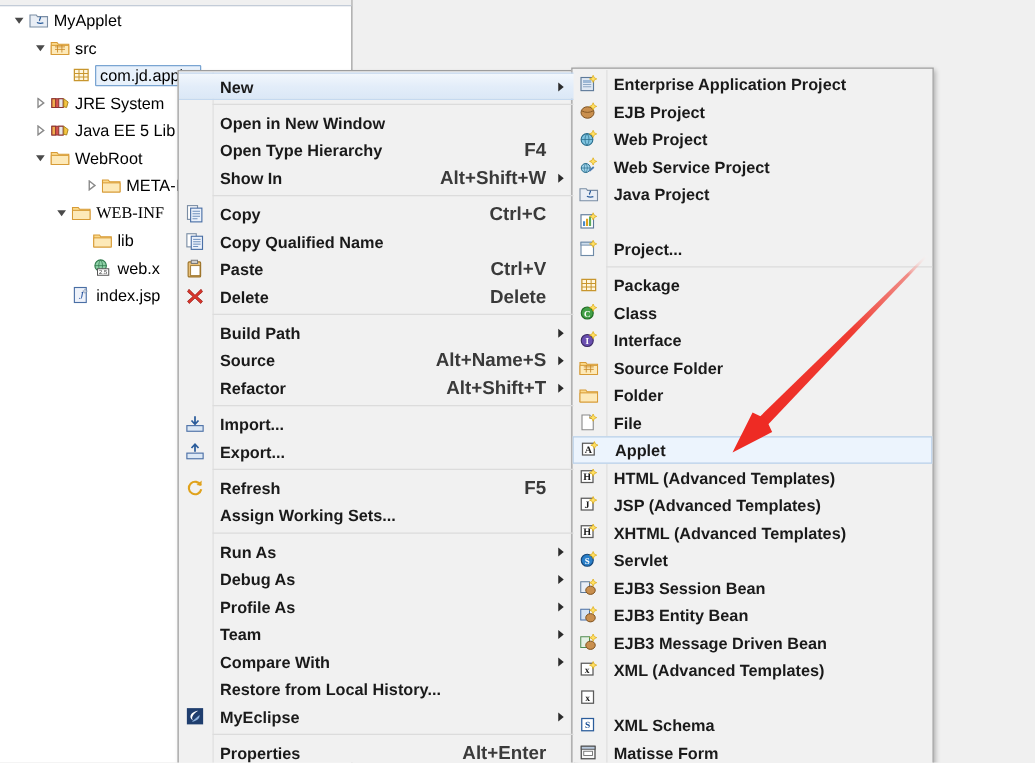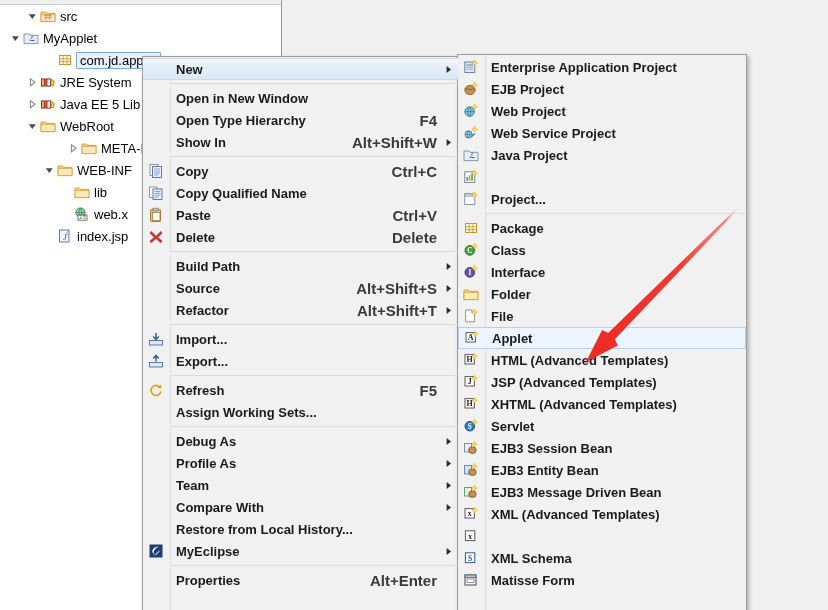--- a/index.html
+++ b/index.html
@@ -133,50 +133,50 @@
   .ico { display: block; }
 </style>
 </head>
 <body>
 
 <div id="root">
 
   <div id="explorer">
     <div id="explorer-top-edge"></div>
     <div id="tree-container" style="position:absolute;left:0;top:5px;width:282px;">
+        <div class="tree-row" style="padding-left: 8px;">
+          <span class="twisty">
+            <svg width="9" height="9" viewBox="0 0 9 9">
+              <path d="M0.8 2.2 h7 L4.3 7 z" fill="#4a4a4a"></path>
+            </svg>
+          </span>
+          <span class="tree-icon">
+            <svg class="ico" width="16" height="16" viewBox="0 0 16 16">
+              <path d="M1 4 h5 l1 1.3 H15 v8.3 H1 z" fill="#e9eef5" stroke="#7a8da4" stroke-width="0.9"></path>
+              <path d="M9 5.5 c1.5 1.2 -1.3 2 -0.2 3.2" stroke="#2a5c9b" stroke-width="1" fill="none"></path>
+              <path d="M6.5 10 c2.5 1.1 5.2 0.3 5.2 0.3" stroke="#2a5c9b" stroke-width="1" fill="none"></path>
+            </svg>
+          </span>
+          <span class="tree-label">MyApplet</span>
+        </div>
         <div class="tree-row" style="padding-left: 25px;">
           <span class="twisty">
             <svg width="9" height="9" viewBox="0 0 9 9">
               <path d="M0.8 2.2 h7 L4.3 7 z" fill="#4a4a4a"></path>
             </svg>
           </span>
           <span class="tree-icon">
             <svg class="ico" width="16" height="16" viewBox="0 0 16 16">
               <path d="M1 4 h4.6 l1.1 1.4 H15 v8.2 H1 z" fill="#fbd98a" stroke="#d79b36" stroke-width="0.9"></path>
               <path d="M1 6.3 h14 v7.3 H1 z" fill="#fde9b8" stroke="#d79b36" stroke-width="0.8"></path>
               <path d="M4 7.5 h8 M4 9.5 h8 M6 6 v6 M9.5 6 v6" stroke="#c98a2a" stroke-width="0.7" fill="none"></path>
             </svg>
           </span>
           <span class="tree-label">src</span>
         </div>
-        <div class="tree-row" style="padding-left: 8px;">
-          <span class="twisty">
-            <svg width="9" height="9" viewBox="0 0 9 9">
-              <path d="M0.8 2.2 h7 L4.3 7 z" fill="#4a4a4a"></path>
-            </svg>
-          </span>
-          <span class="tree-icon">
-            <svg class="ico" width="16" height="16" viewBox="0 0 16 16">
-              <path d="M1 4 h5 l1 1.3 H15 v8.3 H1 z" fill="#e9eef5" stroke="#7a8da4" stroke-width="0.9"></path>
-              <path d="M9 5.5 c1.5 1.2 -1.3 2 -0.2 3.2" stroke="#2a5c9b" stroke-width="1" fill="none"></path>
-              <path d="M6.5 10 c2.5 1.1 5.2 0.3 5.2 0.3" stroke="#2a5c9b" stroke-width="1" fill="none"></path>
-            </svg>
-          </span>
-          <span class="tree-label">MyApplet</span>
-        </div>
         <div class="tree-row selected" style="padding-left: 42px;">
           <span class="twisty"></span>
           <span class="tree-icon">
             <svg class="ico" width="16" height="16" viewBox="0 0 16 16">
               <rect x="2.5" y="3.5" width="11" height="9" fill="#fff6dd" stroke="#c8962e" stroke-width="1"></rect>
               <path d="M2.5 6.8 h11 M2.5 9.6 h11 M6.2 3.5 v9 M9.9 3.5 v9" stroke="#c8962e" stroke-width="0.8"></path>
             </svg>
           </span>
           <span class="tree-label">com.jd.applet</span>
         </div>
@@ -233,21 +233,21 @@
             </svg>
           </span>
           <span class="tree-icon">
             <svg class="ico" width="16" height="16" viewBox="0 0 16 16">
               <path d="M1 4 h4.6 l1.1 1.4 H15 v8.2 H1 z" fill="#fbd98a" stroke="#d79b36" stroke-width="0.9"></path>
               <path d="M1 6.3 h14 v7.3 H1 z" fill="#fde9b8" stroke="#d79b36" stroke-width="0.8"></path>
             </svg>
           </span>
           <span class="tree-label">META-IN</span>
         </div>
-        <div class="tree-row" style="padding-left: 42px;">
+        <div class="tree-row" style="padding-left: 42px; font-family: Liberation Serif, serif;">
           <span class="twisty">
             <svg width="9" height="9" viewBox="0 0 9 9">
               <path d="M0.8 2.2 h7 L4.3 7 z" fill="#4a4a4a"></path>
             </svg>
           </span>
           <span class="tree-icon">
             <svg class="ico" width="16" height="16" viewBox="0 0 16 16">
               <path d="M1 4 h4.6 l1.1 1.4 H15 v8.2 H1 z" fill="#fbd98a" stroke="#d79b36" stroke-width="0.9"></path>
               <path d="M1 6.3 h14 v7.3 H1 z" fill="#fde9b8" stroke="#d79b36" stroke-width="0.8"></path>
             </svg>
@@ -376,21 +376,21 @@
           <span class="mi-label">Build Path</span>
           <span class="mi-arrow">
             <svg width="8" height="9" viewBox="0 0 8 9">
               <path d="M1.6 0.9 L6 4.5 L1.6 8.1 z" fill="#2b2b2b"></path>
             </svg>
           </span>
         </div>
         <div class="mi">
           <span class="mi-icon"></span>
           <span class="mi-label">Source</span>
-          <span class="mi-accel">Alt+Shift+S</span>
+          <span class="mi-accel">Alt+Name+S</span>
           <span class="mi-arrow">
             <svg width="8" height="9" viewBox="0 0 8 9">
               <path d="M1.6 0.9 L6 4.5 L1.6 8.1 z" fill="#2b2b2b"></path>
             </svg>
           </span>
         </div>
         <div class="mi">
           <span class="mi-icon"></span>
           <span class="mi-label">Refactor</span>
           <span class="mi-accel">Alt+Shift+T</span>
@@ -432,20 +432,29 @@
           <span class="mi-label">Refresh</span>
           <span class="mi-accel">F5</span>
           <span class="mi-arrow"></span>
         </div>
         <div class="mi">
           <span class="mi-icon"></span>
           <span class="mi-label">Assign Working Sets...</span>
           <span class="mi-arrow"></span>
         </div>
         <div class="sep"></div>
+        <div class="mi">
+          <span class="mi-icon"></span>
+          <span class="mi-label">Run As</span>
+          <span class="mi-arrow">
+            <svg width="8" height="9" viewBox="0 0 8 9">
+              <path d="M1.6 0.9 L6 4.5 L1.6 8.1 z" fill="#2b2b2b"></path>
+            </svg>
+          </span>
+        </div>
         <div class="mi">
           <span class="mi-icon"></span>
           <span class="mi-label">Debug As</span>
           <span class="mi-arrow">
             <svg width="8" height="9" viewBox="0 0 8 9">
               <path d="M1.6 0.9 L6 4.5 L1.6 8.1 z" fill="#2b2b2b"></path>
             </svg>
           </span>
         </div>
         <div class="mi">
@@ -612,20 +621,31 @@
         </div>
         <div class="mi">
           <span class="mi-icon">
             <svg class="ico" width="16" height="16" viewBox="0 0 16 16">
               <circle cx="6.8" cy="8.4" r="4.8" fill="#6a4fb0" stroke="#3b2a66" stroke-width="0.9"></circle>
               <text x="6.8" y="11.4" font-size="7.2" text-anchor="middle" fill="#ffffff" font-family="serif">I</text>
               <path d="M11.5 1.2 l0.9 2.0 2.0 0.9 -2.0 0.9 -0.9 2.0 -0.9 -2.0 -2.0 -0.9 2.0 -0.9 z" fill="#ffe066" stroke="#d8a200" stroke-width="0.5"></path>
             </svg>
           </span>
           <span class="mi-label">Interface</span>
+          <span class="mi-arrow"></span>
+        </div>
+        <div class="mi">
+          <span class="mi-icon">
+            <svg class="ico" width="16" height="16" viewBox="0 0 16 16">
+              <path d="M1 4 h4.6 l1.1 1.4 H15 v8.2 H1 z" fill="#fbd98a" stroke="#d79b36" stroke-width="0.9"></path>
+              <path d="M1 6.3 h14 v7.3 H1 z" fill="#fde9b8" stroke="#d79b36" stroke-width="0.8"></path>
+              <path d="M4 7.5 h8 M4 9.5 h8 M6 6 v6 M9.5 6 v6" stroke="#c98a2a" stroke-width="0.7" fill="none"></path>
+            </svg>
+          </span>
+          <span class="mi-label">Source Folder</span>
           <span class="mi-arrow"></span>
         </div>
         <div class="mi">
           <span class="mi-icon">
             <svg class="ico" width="16" height="16" viewBox="0 0 16 16">
               <path d="M1 4 h4.6 l1.1 1.4 H15 v8.2 H1 z" fill="#fbd98a" stroke="#d79b36" stroke-width="0.9"></path>
               <path d="M1 6.3 h14 v7.3 H1 z" fill="#fde9b8" stroke="#d79b36" stroke-width="0.8"></path>
             </svg>
           </span>
           <span class="mi-label">Folder</span>

